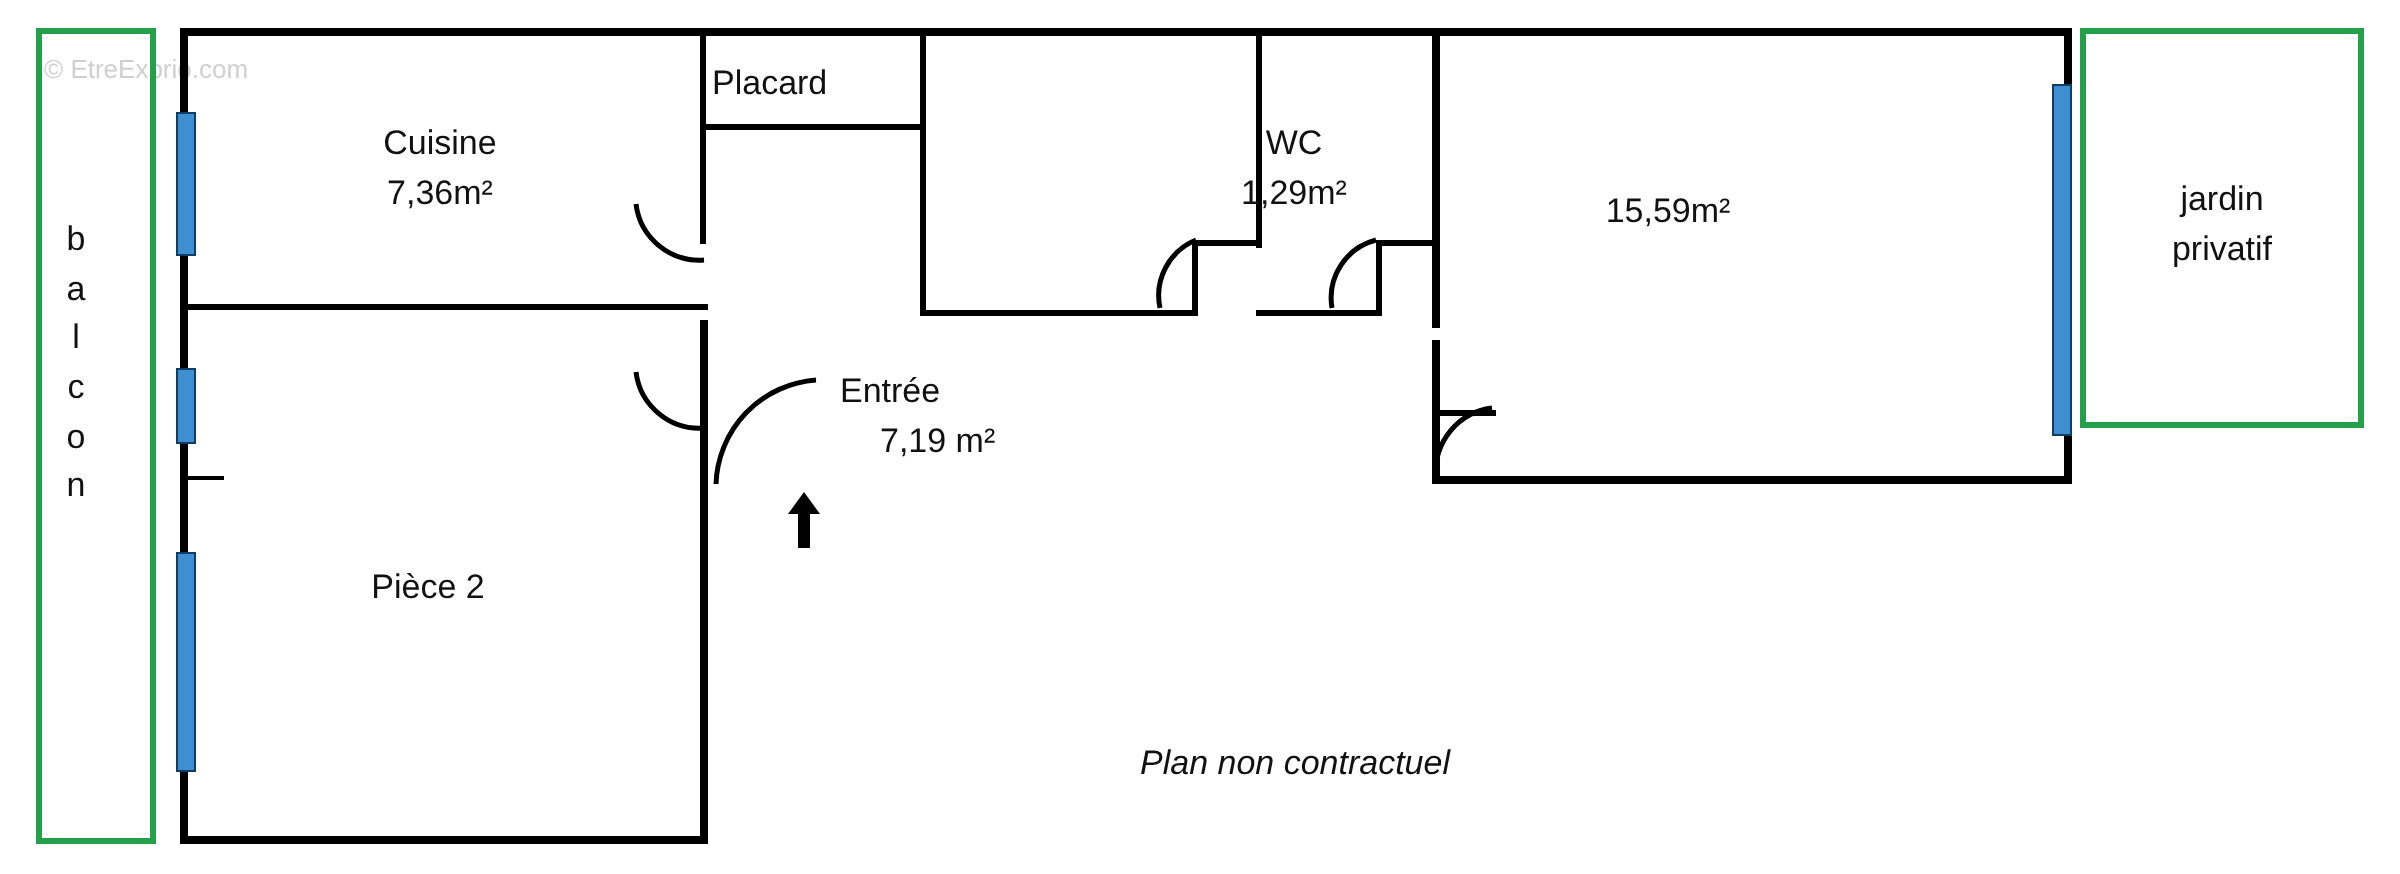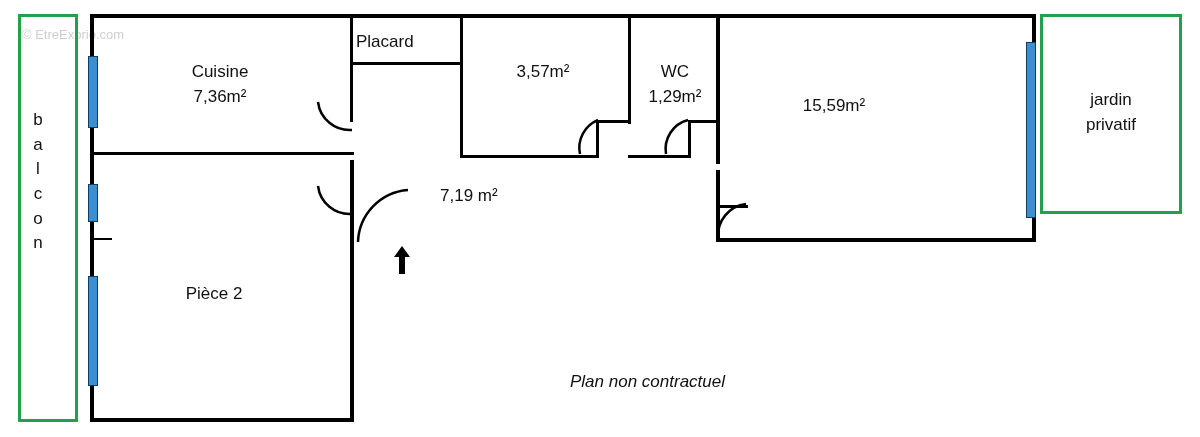--- a/index.html
+++ b/index.html
@@ -179,37 +179,37 @@
   <div class="label" style="left:130px; top:60px; width:180px;">
     <span class="nm">Cuisine</span>
     <span class="ar">7,36m²</span>
   </div>
 
   <div class="label" style="left:356px; top:30px; width:110px; text-align:left;">
     <span class="nm">Placard</span>
   </div>
 
   <div class="label" style="left:463px; top:60px; width:160px;">
-    <span class="ar">3,57m²</span>
-  </div>
-
-  <div class="label" style="left:630px; top:60px; width:90px;">
+  </div>
+
+  <div class="label" style="left:602px; top:60px; width:90px;">
     <span class="nm">WC</span>
     <span class="ar">1,29m²</span>
   </div>
 
   <div class="label" style="left:744px; top:94px; width:180px;">
     <span class="ar">15,59m²</span>
   </div>
 
   <div class="label" style="left:124px; top:282px; width:180px;">
     <span class="nm">Pièce 2</span>
   </div>
 
   <div class="label" style="left:420px; top:184px; width:110px; text-align:left;">
+    <span class="nm">Entrée</span>
     <span class="ar" style="text-align:left; padding-left:20px;">7,19 m²</span>
   </div>
 
   <div class="vert-label" style="left:28px; top:108px;">
     <span>b</span>
     <span>a</span>
     <span>l</span>
     <span>c</span>
     <span>o</span>
     <span>n</span>

